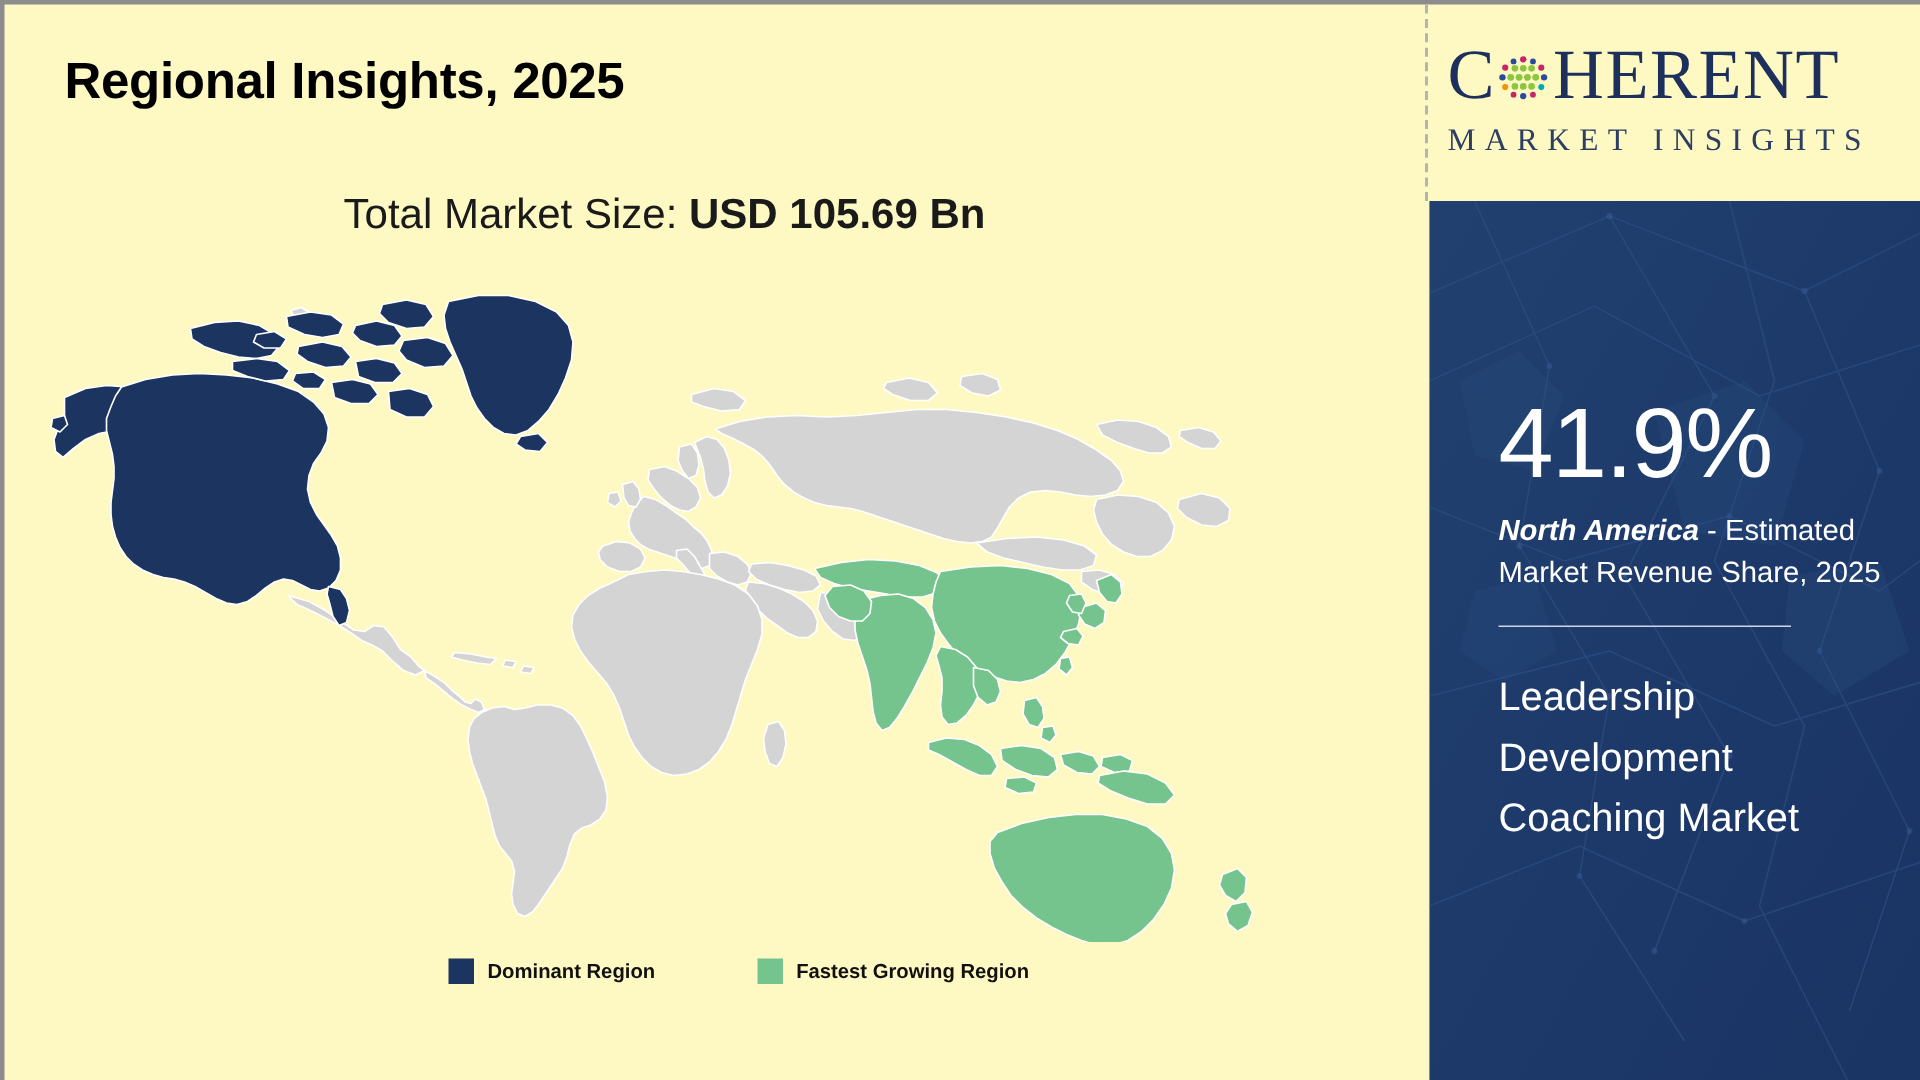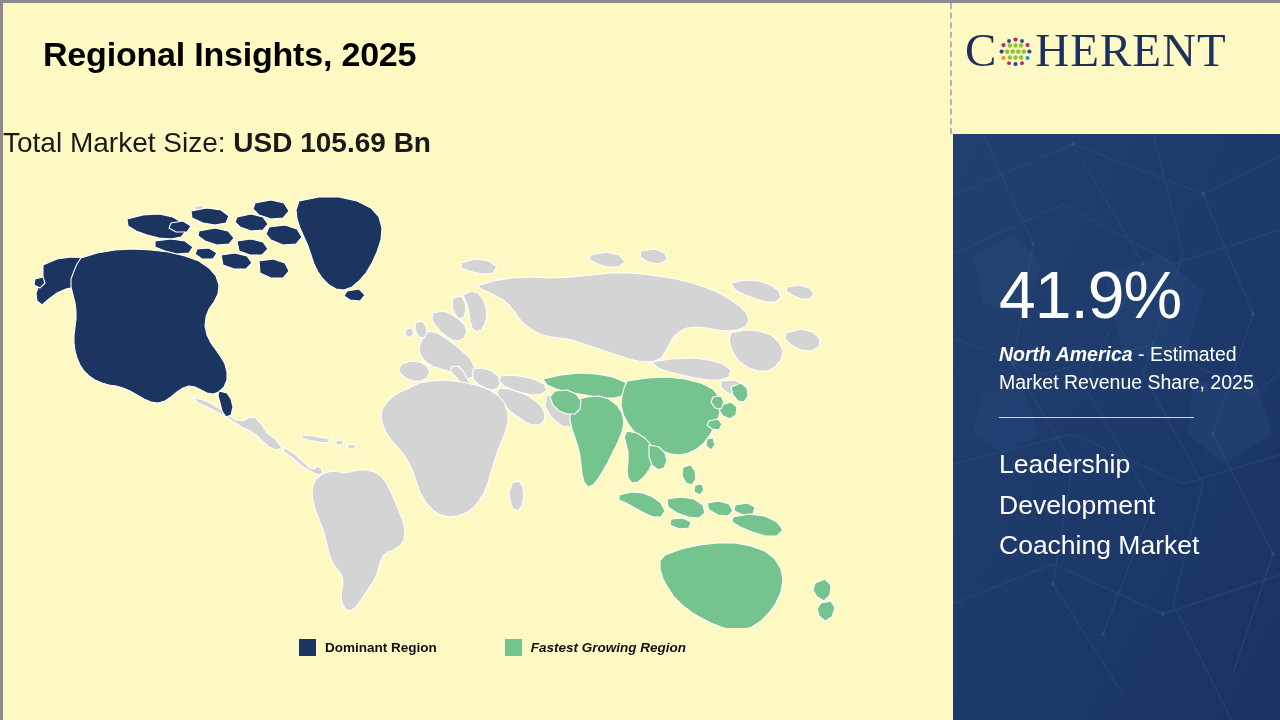--- a/index.html
+++ b/index.html
@@ -34,20 +34,21 @@
     left: 40px; top: 32px;
     font-size: 34px;
     font-weight: bold;
     color: #000000;
     letter-spacing: -0.2px;
   }
   #market-size-line {
     position: absolute;
     left: 0; top: 124px;
     width: 880px;
+    text-align: center;
     font-size: 28px;
     color: #1a1a1a;
     white-space: nowrap;
   }
   #market-size-line .bold { font-weight: bold; }
 
   
   #map-wrap {
     position: absolute;
     left: 28px; top: 180px;
@@ -60,21 +61,21 @@
     position: absolute;
     left: 296px; top: 636px;
     display: flex;
     align-items: center;
     gap: 0;
   }
   .legend-item {
     display: flex;
     align-items: center;
   }
-  .legend-item + .legend-item { margin-left: 68px; font-style: italic; }
+  .legend-item + .legend-item { margin-left: 68px; }
   .legend-swatch {
     width: 17px; height: 17px;
     flex: 0 0 auto;
   }
   .legend-label {
     margin-left: 9px;
     font-size: 13.5px;
     font-weight: bold;
     color: #111111;
     white-space: nowrap;
@@ -363,20 +364,21 @@
             <circle cx="26" cy="25.5" r="2.4" fill="#8cc63f"></circle>
             <circle cx="33" cy="26" r="2.2" fill="#00a8b5"></circle>
             <circle cx="13" cy="31.5" r="2.1" fill="#c7246b"></circle>
             <circle cx="20" cy="32.5" r="2.3" fill="#2b4a9b"></circle>
             <circle cx="27" cy="31.5" r="2.1" fill="#c7246b"></circle>
           </g>
         </svg>
       </span>
       <span class="logo-word">HERENT</span>
     </div>
+    <div id="logo-sub">MARKET INSIGHTS</div>
   </div>
 
   <div id="right-panel">
     <div id="right-panel-texture">
       <svg viewBox="0 0 330 589" xmlns="http://www.w3.org/2000/svg" preserveAspectRatio="none">
         <defs>
           <linearGradient id="pgrad" x1="0" y1="0" x2="1" y2="1">
             <stop offset="0%" stop-color="#21406f"></stop>
             <stop offset="45%" stop-color="#1d3a6b"></stop>
             <stop offset="100%" stop-color="#1a3463"></stop>

